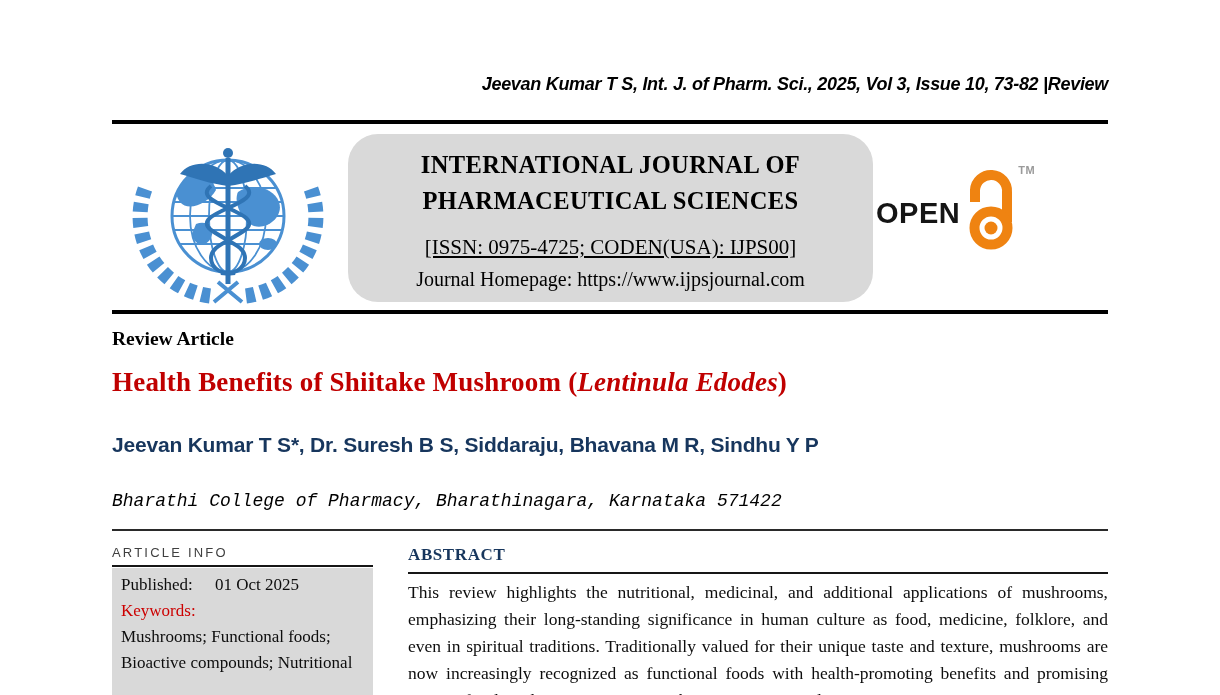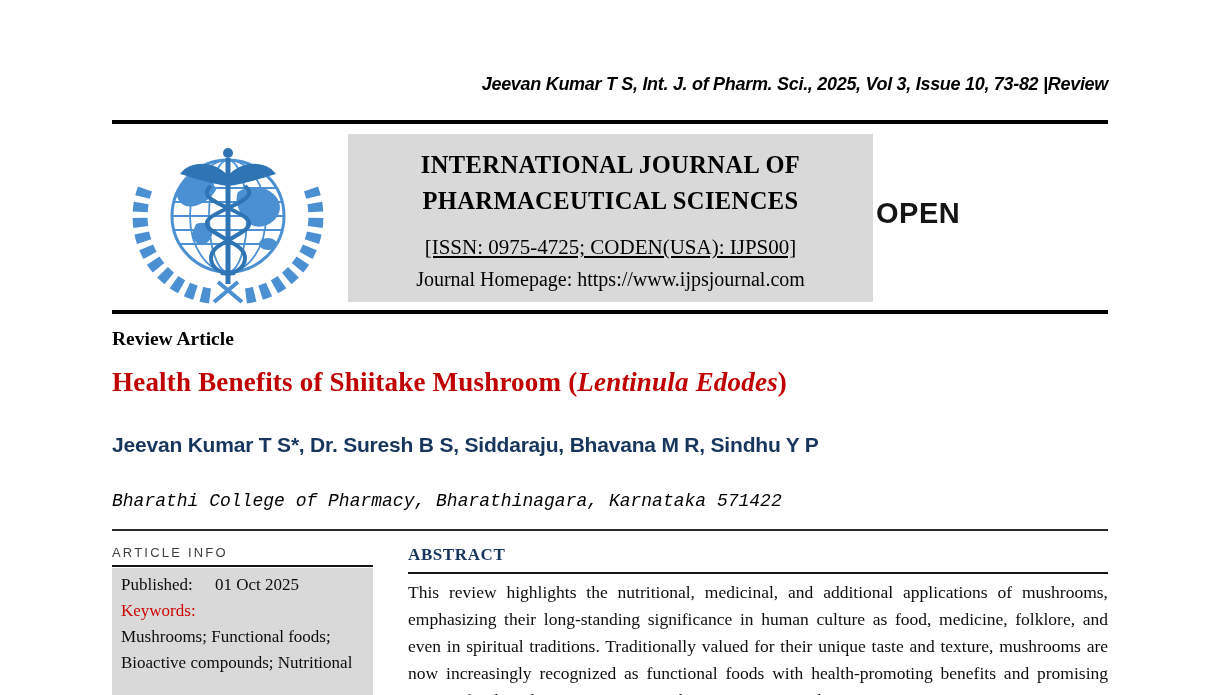--- a/index.html
+++ b/index.html
@@ -10,21 +10,21 @@
     text-align:right; font-family:"Liberation Sans", sans-serif;
     font-style:italic; font-weight:700; font-size:18px; letter-spacing:-0.3px; color:#000; }
 
   .bar { position:absolute; left:112px; width:996px; height:4px; background:#000; }
   .bar-top { top:120px; }
   .bar-bottom { top:310px; }
 
   .logo { position:absolute; left:126px; top:132px; width:204px; height:174px; }
 
   .mast-box { position:absolute; left:348px; top:134px; width:525px; height:168px;
-    background:#D9D9D9; text-align:center; }
+    background:#D9D9D9; text-align:center;border-radius:30px; }
   .jname { margin-top:13px; font-size:24.5px; font-weight:700; line-height:36px; letter-spacing:0.4px; color:#000; }
   .jissn { font-size:21px; line-height:32px; margin-top:12px; color:#000;text-decoration:underline; }
   .jhome { font-size:20px; line-height:32px; color:#000; }
 
   .oa { position:absolute; left:876px; top:160px; height:100px; display:flex; align-items:flex-start; }
   .oa-word { font-family:"Liberation Sans", sans-serif; font-weight:700;
     font-size:29px; letter-spacing:0.5px; color:#151515; margin-top:37px; }
   .oa-lock-wrap { position:relative; width:68px; height:100px; margin:0 1px 0 5px; }
   .oa-lock { position:absolute; left:0; top:4px; width:58px; height:92px; }
   .oa-tm { position:absolute; top:4px; right:-2px; font-family:"Liberation Sans", sans-serif;
@@ -114,20 +114,28 @@
     <div class="jname">
       <span>INTERNATIONAL JOURNAL OF</span><br>
       <span>PHARMACEUTICAL SCIENCES</span>
     </div>
     <div class="jissn">[ISSN: 0975-4725; CODEN(USA): IJPS00]</div>
     <div class="jhome">Journal Homepage: https://www.ijpsjournal.com</div>
   </div>
 
   <div class="oa">
     <span class="oa-word">OPEN</span>
+    <span class="oa-lock-wrap">
+      <svg class="oa-lock" viewBox="0 0 58 92">
+        <path d="M 42 58 L 42 28 A 16 16 0 0 0 10 26 L 10 38" fill="none" stroke="#EF8311" stroke-width="10" stroke-linecap="butt"></path>
+        <circle cx="26" cy="64" r="16.5" fill="none" stroke="#EF8311" stroke-width="10"></circle>
+        <circle cx="26" cy="64" r="6.5" fill="#EF8311"></circle>
+      </svg>
+      <span class="oa-tm">TM</span>
+    </span>
   </div>
 
   <div class="bar bar-bottom"></div>
 
   <div class="article-type">Review Article</div>
 
   <div class="title">
     <span>Health Benefits of Shiitake Mushroom (</span><em>Lentinula Edodes</em><span>)</span>
   </div>
 

